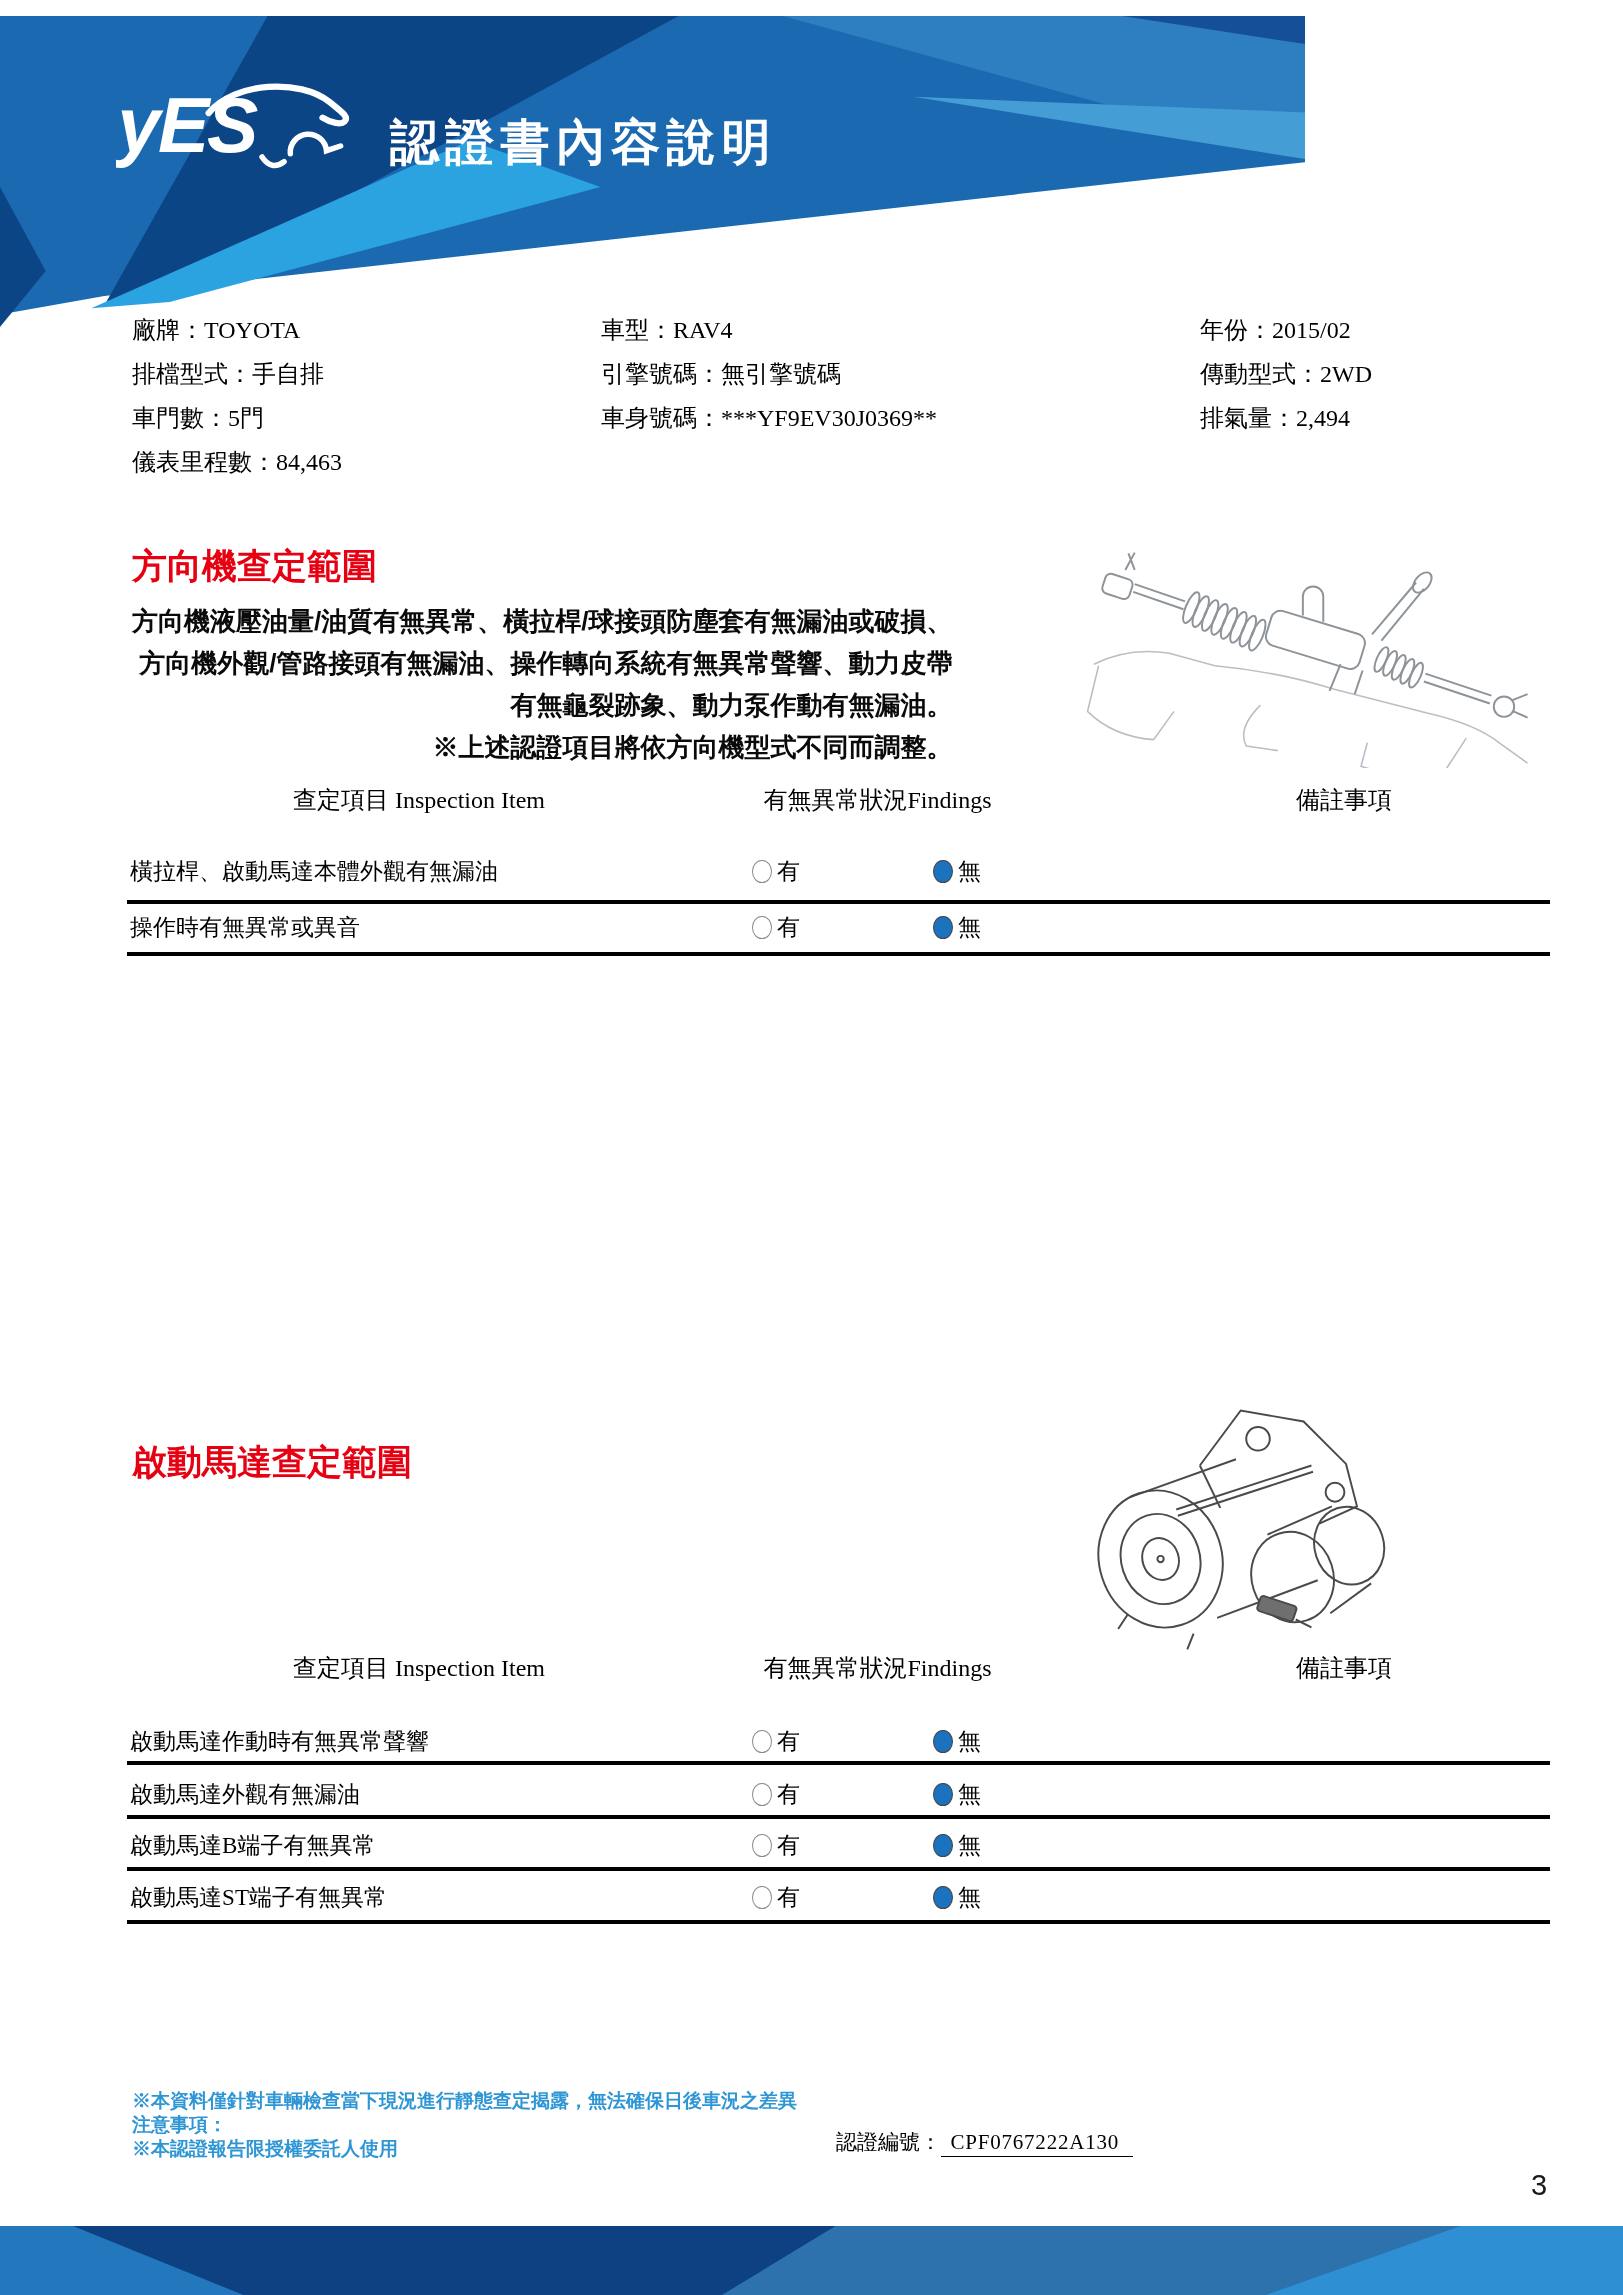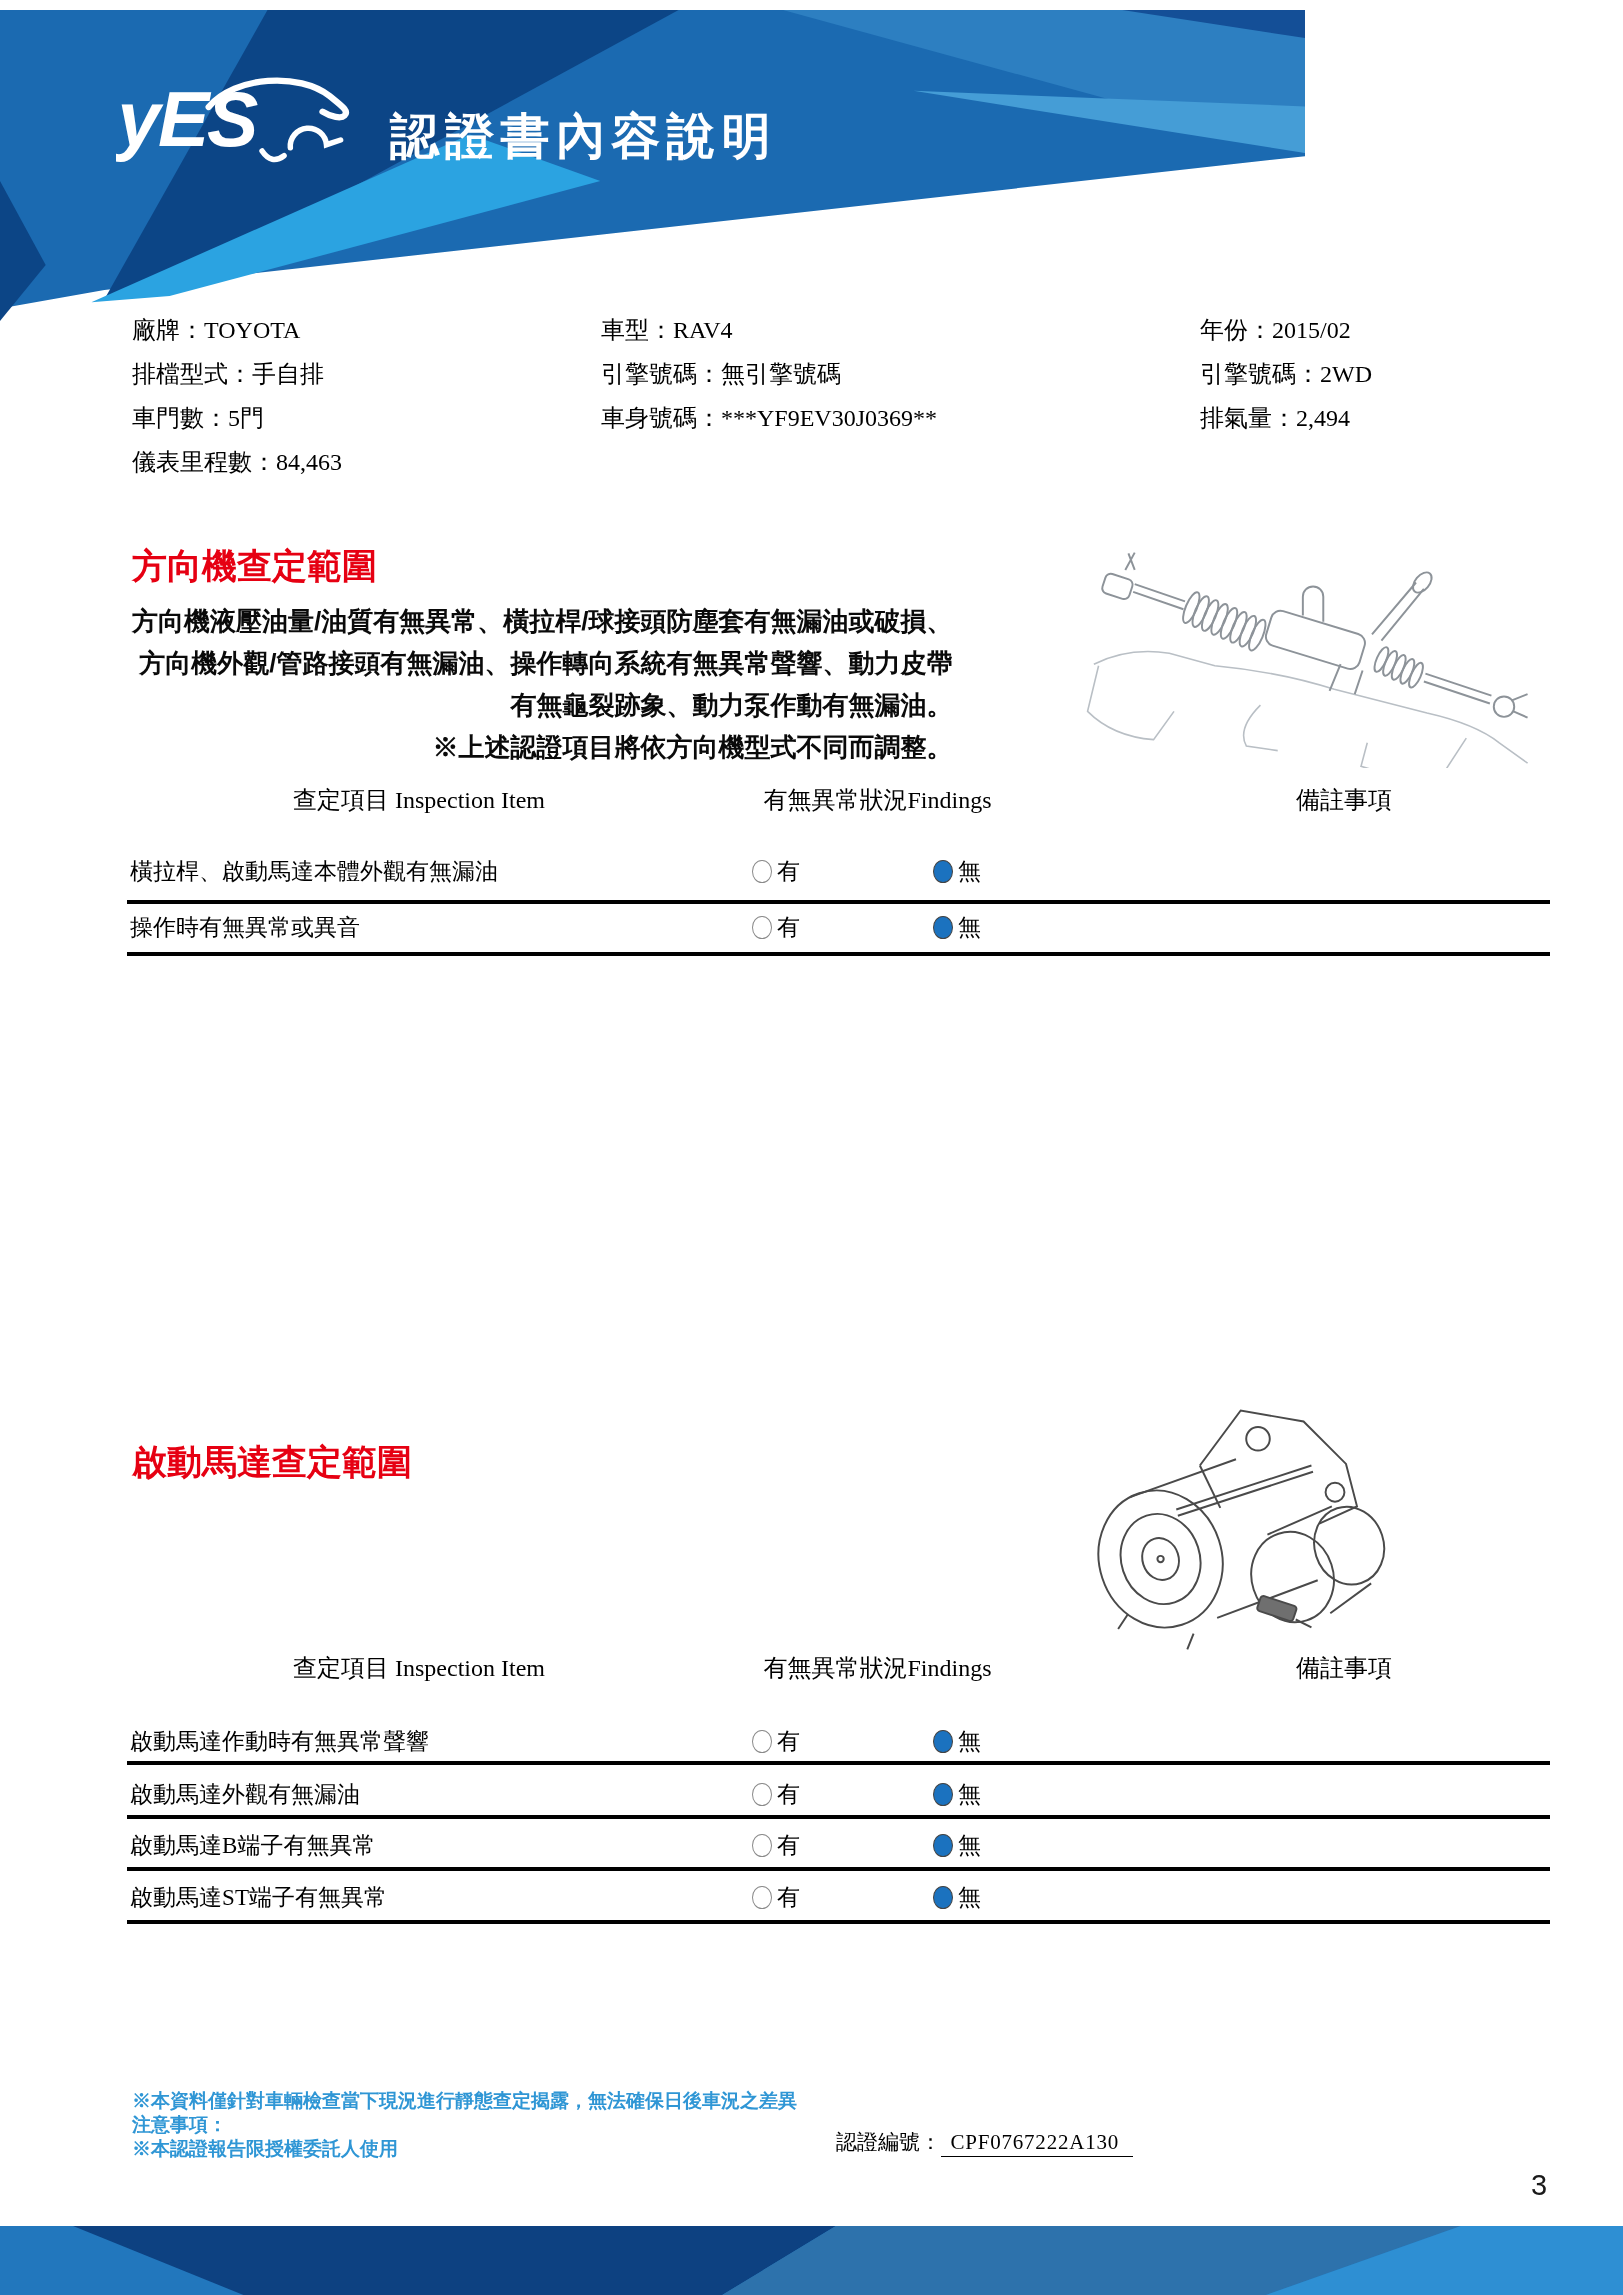--- a/index.html
+++ b/index.html
@@ -1,20 +1,20 @@
 <!DOCTYPE html>
 <html style="font-size:12.6px"><head>
 <meta charset="utf-8">
 <style>
   html,body{margin:0;padding:0;background:#e9e9e9;}
   .page{position:relative;width:1623px;height:2295px;background:#ffffff;overflow:hidden;
         font-family:"Liberation Serif", serif;color:#000;}
 
   
-  .header-band{position:absolute;top:10px;left:0;width:1305px;height:311px;}
+  .header-band{position:absolute;top:16px;left:0;width:1305px;height:311px;}
   .hb{position:absolute;inset:0;}
   .hb-base       {background:#1b6ab1;clip-path:polygon(0 0,100% 0,100% 47%,8% 90%,0 96%);}
   .hb-rlight     {background:#2d7fc1;clip-path:polygon(60% 0,100% 0,100% 46%);}
   .hb-rlight2    {background:#459dd6;clip-path:polygon(70% 26%,100% 31%,100% 46%);}
   .hb-corner     {background:#144f97;clip-path:polygon(86% 0,100% 0,100% 9%);}
   .hb-dark       {background:#0c4586;clip-path:polygon(20.5% 0,52% 0,13% 89%,8% 93%);}
   .hb-bright     {background:#2ba3e1;clip-path:polygon(36% 40%,46% 55%,13% 92%,7% 94%);}
   .hb-dark2      {background:#0c4586;clip-path:polygon(0 55%,3.5% 82%,0 100%);}
   .logo{position:absolute;left:116px;top:53px;width:267px;height:110px;}
   .page-title{position:absolute;left:390px;top:94px;font-family:"Liberation Sans",sans-serif;
@@ -98,21 +98,21 @@
       <p>車門數：5門</p>
       <p>儀表里程數：84,463</p>
     </div>
     <div class="vi-col vi-c2">
       <p>車型：RAV4</p>
       <p>引擎號碼：無引擎號碼</p>
       <p>車身號碼：***YF9EV30J0369**</p>
     </div>
     <div class="vi-col vi-c3">
       <p>年份：2015/02</p>
-      <p>引擎號碼：2WD</p>
+      <p>傳動型式：2WD</p>
       <p>排氣量：2,494</p>
     </div>
   </div>
 
   <div class="sec-title" style="top:543px;">方向機查定範圍</div>
   <div class="sec-desc" style="top:600px;">
     <p>方向機液壓油量/油質有無異常、橫拉桿/球接頭防塵套有無漏油或破損、</p>
     <p>方向機外觀/管路接頭有無漏油、操作轉向系統有無異常聲響、動力皮帶</p>
     <p>有無龜裂跡象、動力泵作動有無漏油。</p>
     <p>※上述認證項目將依方向機型式不同而調整。</p>

